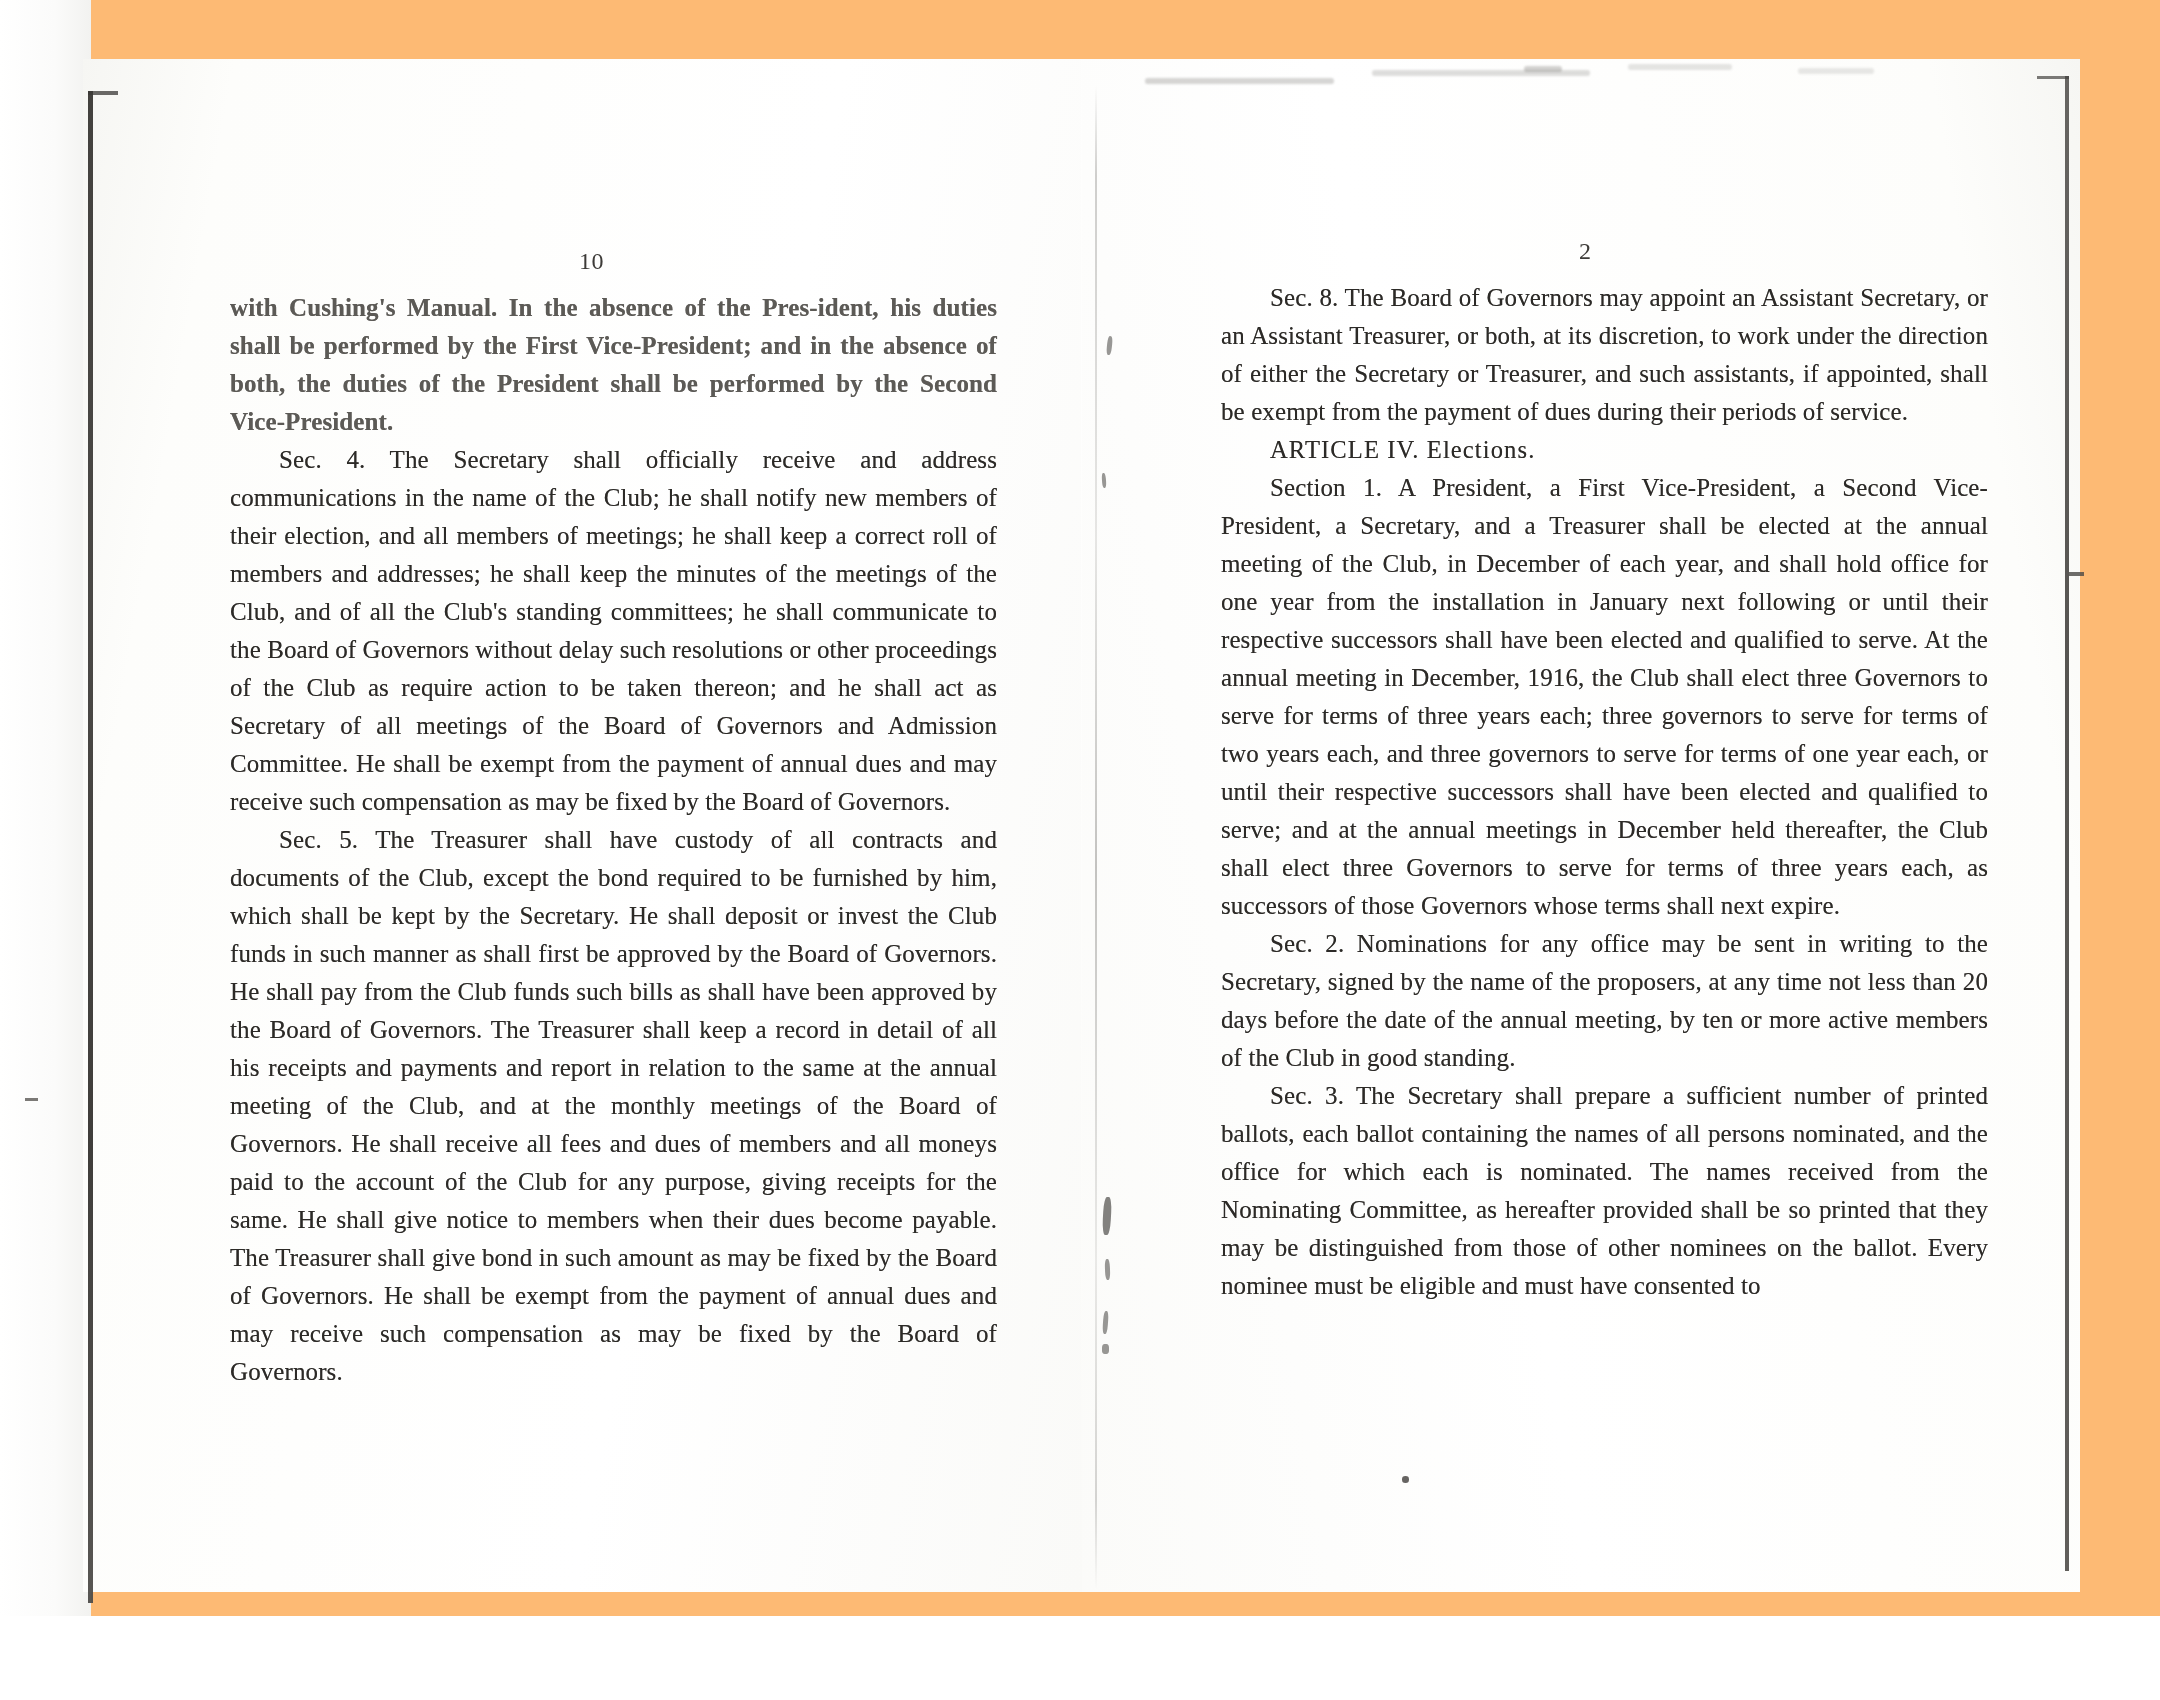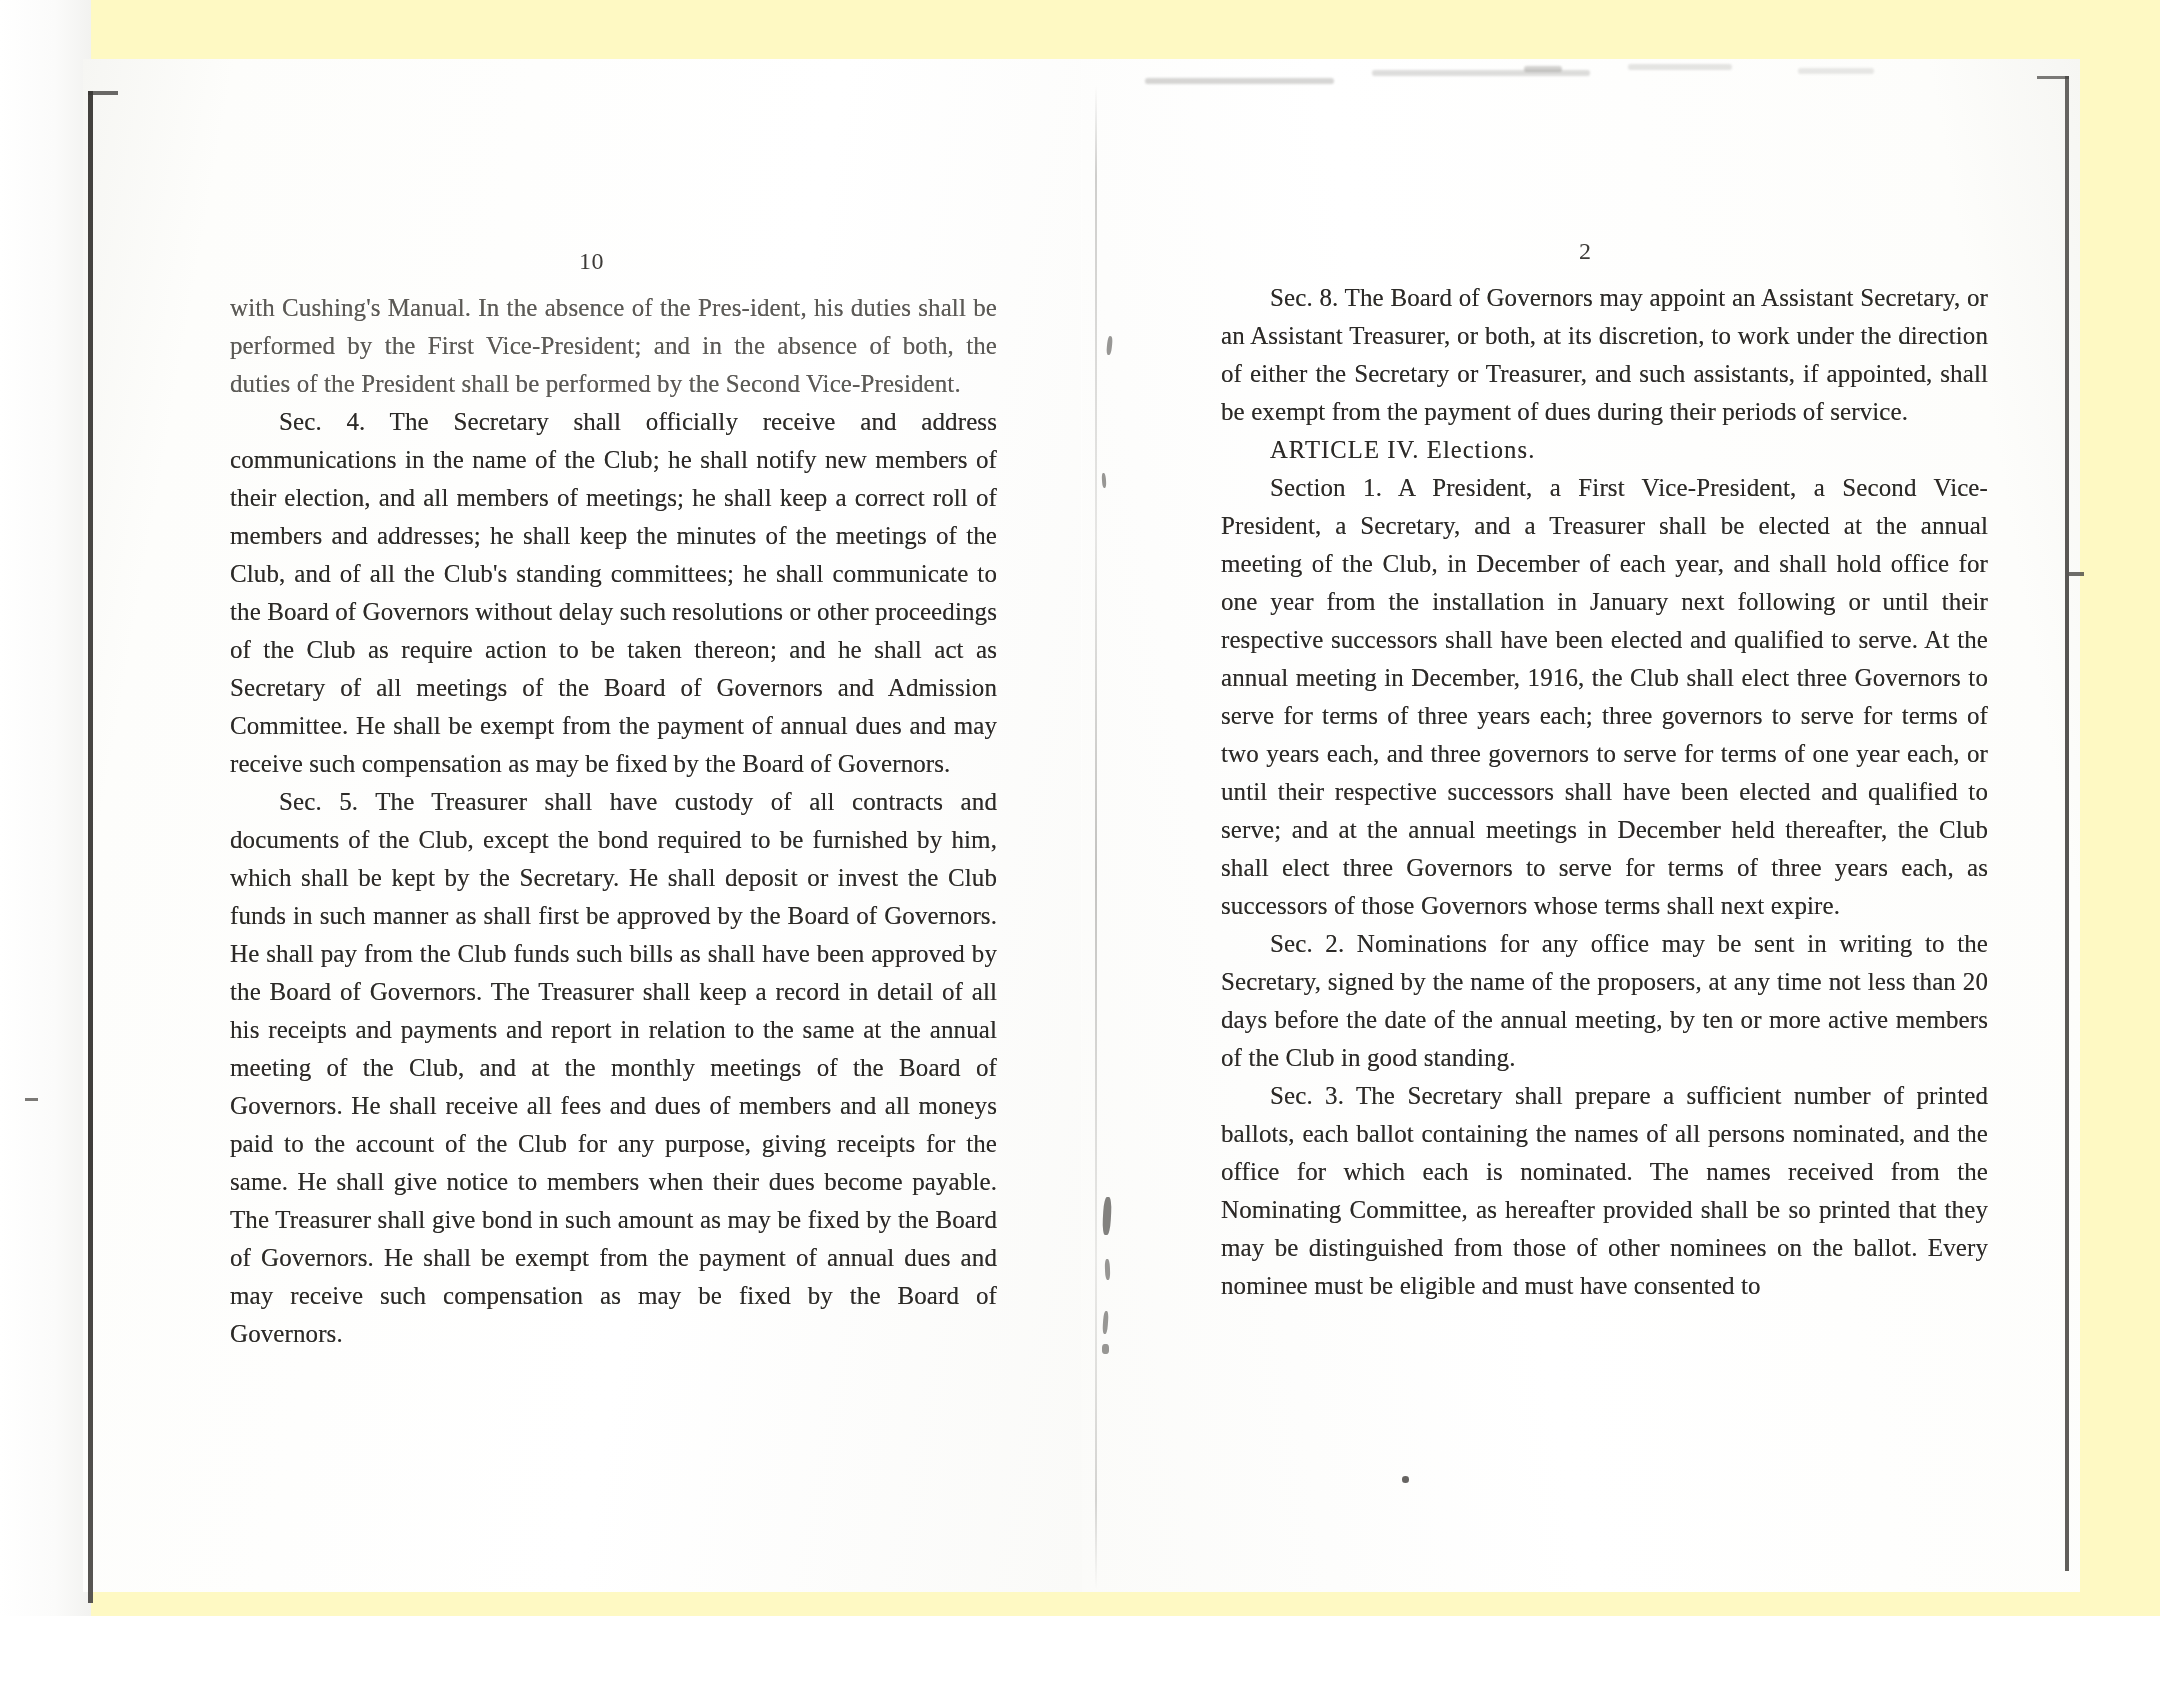--- a/index.html
+++ b/index.html
@@ -4,21 +4,21 @@
 <style>
   html, body {
     margin: 0;
     padding: 0;
     background: #ffffff;
   }
   #page {
     position: relative;
     width: 2161px;
     height: 1616px;
-    background: #fef9c3;
+    background: #fdba74;
     overflow: hidden;
     font-family: "Liberation Serif", "DejaVu Serif", serif;
   }
 
   
   .paper {
     position: absolute;
     left: 83px;
     top: 59px;
     width: 1997px;
@@ -163,21 +163,21 @@
   .article-head {
     text-align: left;
     text-indent: 0;
     margin: 21px 0 13.2px 0;
     letter-spacing: 1.1px;
     font-size: 24.6px;
   }
 
   
   .col p { text-shadow: 0 0 0.4px rgba(44,42,39,.55); }
-  .faint { color: #5c5a56; }
+  .faint { color: #5c5a56; font-weight: bold; }
 
   .stray-dot {
     position: absolute;
     left: 1402px; top: 1476px;
     width: 6.6px; height: 6.6px;
     background: #4b4946;
     border-radius: 50%;
     opacity: .85;
   }
 </style>

